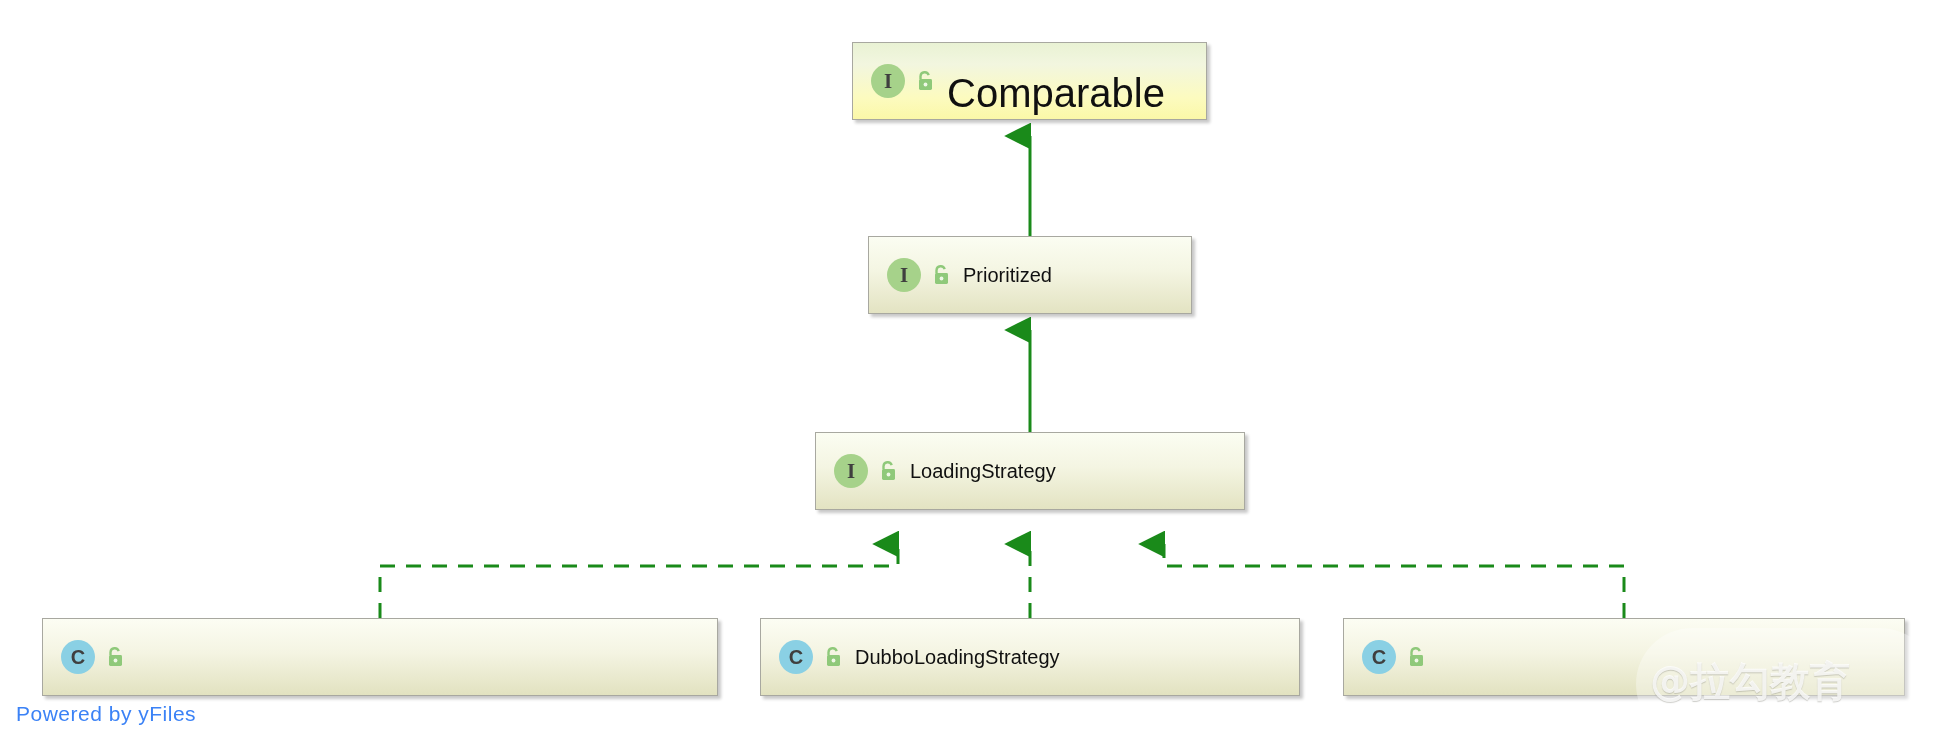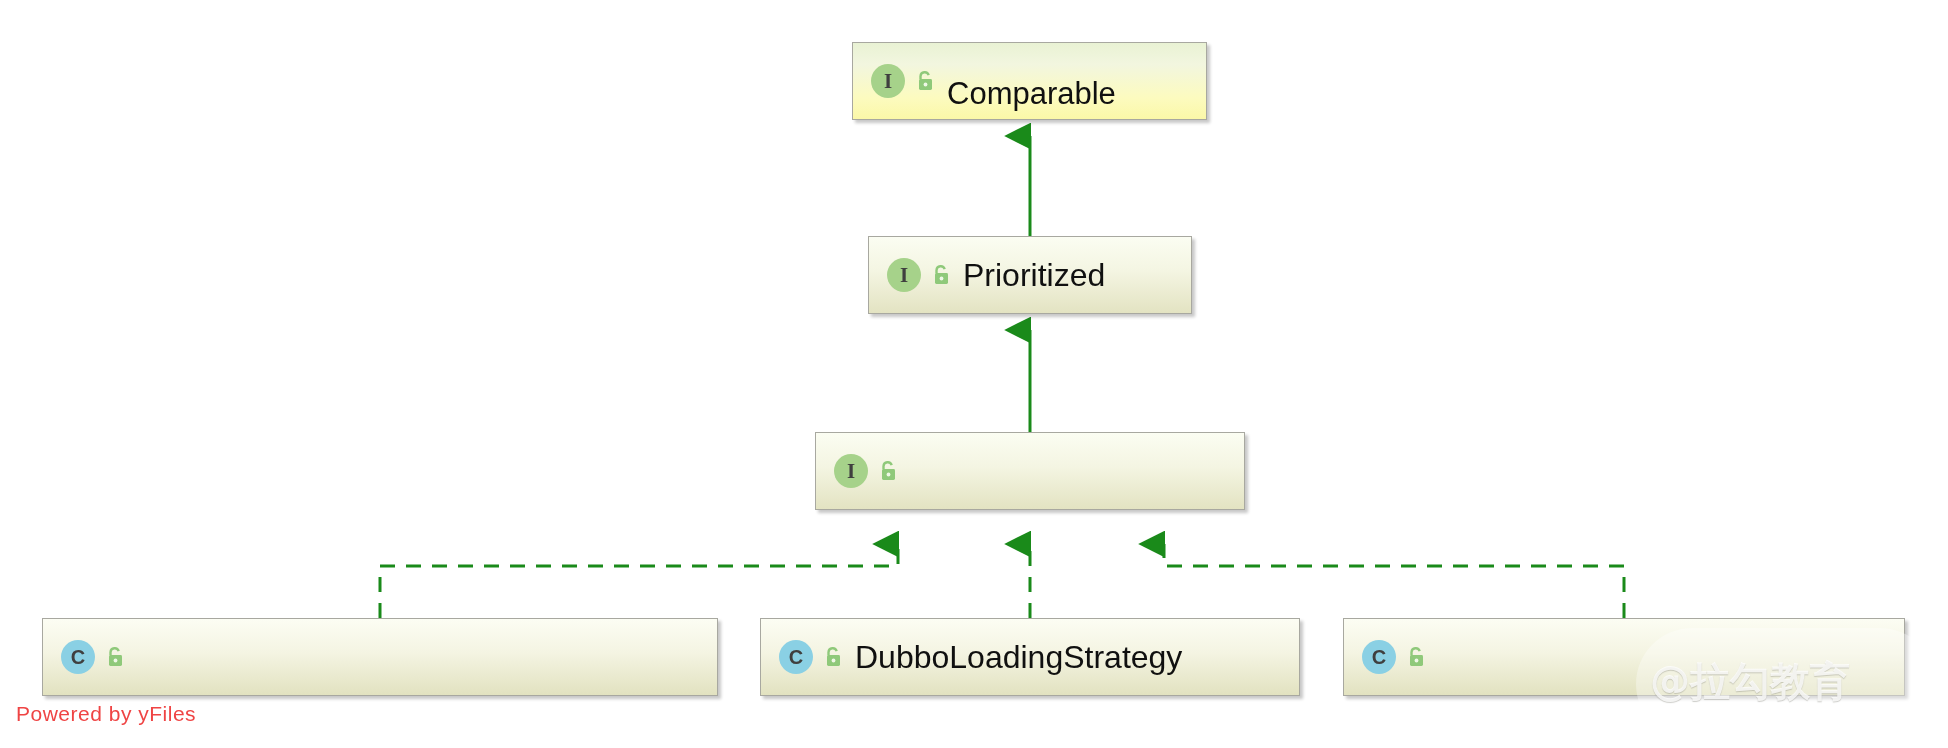--- a/index.html
+++ b/index.html
@@ -79,34 +79,34 @@
     flex: none;
     width: 20px;
     height: 22px;
     margin-left: 10px;
     margin-right: 12px;
     display: block;
   }
 
   .node-label {
     font-family: "Liberation Sans", sans-serif;
-    font-size: 32px;
+    font-size: 20px;
     color: #101010;
     line-height: 1;
   }
-  .node.interface-top .node-label { font-size: 31px; margin-top: 24px; }
+  .node.interface-top .node-label { font-size: 40px; margin-top: 24px; }
 
   
   #yfiles-credit {
     position: absolute;
     left: 16px;
     top: 702px;
     font-family: "Liberation Sans", sans-serif;
     font-size: 21px;
-    color: #ef4444;
+    color: #3b82f6;
     letter-spacing: 0.5px;
   }
 
   
   #watermark {
     position: absolute;
     left: 1636px;
     top: 628px;
     width: 312px;
     height: 118px;
@@ -186,20 +186,21 @@
     <span class="node-label">Prioritized</span>
   </div>
 
   <div class="node interface" style="left:815px; top:432px; width:430px; height:78px;">
     <span class="type-icon if-icon">I</span>
     <svg class="lock-icon" viewBox="0 0 20 22">
       <path d="M5.5 9 V6.2 A4.2 4.2 0 0 1 13.7 5.2" fill="none" stroke="#8fc97a" stroke-width="2.4"></path>
       <rect x="4" y="9" width="13" height="11" rx="1.4" fill="#8fc97a"></rect>
       <circle cx="10.5" cy="14.5" r="1.9" fill="#eef7e6"></circle>
     </svg>
+    <span class="node-label">LoadingStrategy</span>
   </div>
 
   <div class="node clazz" style="left:42px; top:618px; width:676px; height:78px;">
     <span class="type-icon cl-icon">C</span>
     <svg class="lock-icon" viewBox="0 0 20 22">
       <path d="M5.5 9 V6.2 A4.2 4.2 0 0 1 13.7 5.2" fill="none" stroke="#8fc97a" stroke-width="2.4"></path>
       <rect x="4" y="9" width="13" height="11" rx="1.4" fill="#8fc97a"></rect>
       <circle cx="10.5" cy="14.5" r="1.9" fill="#eef7e6"></circle>
     </svg>
   </div>

